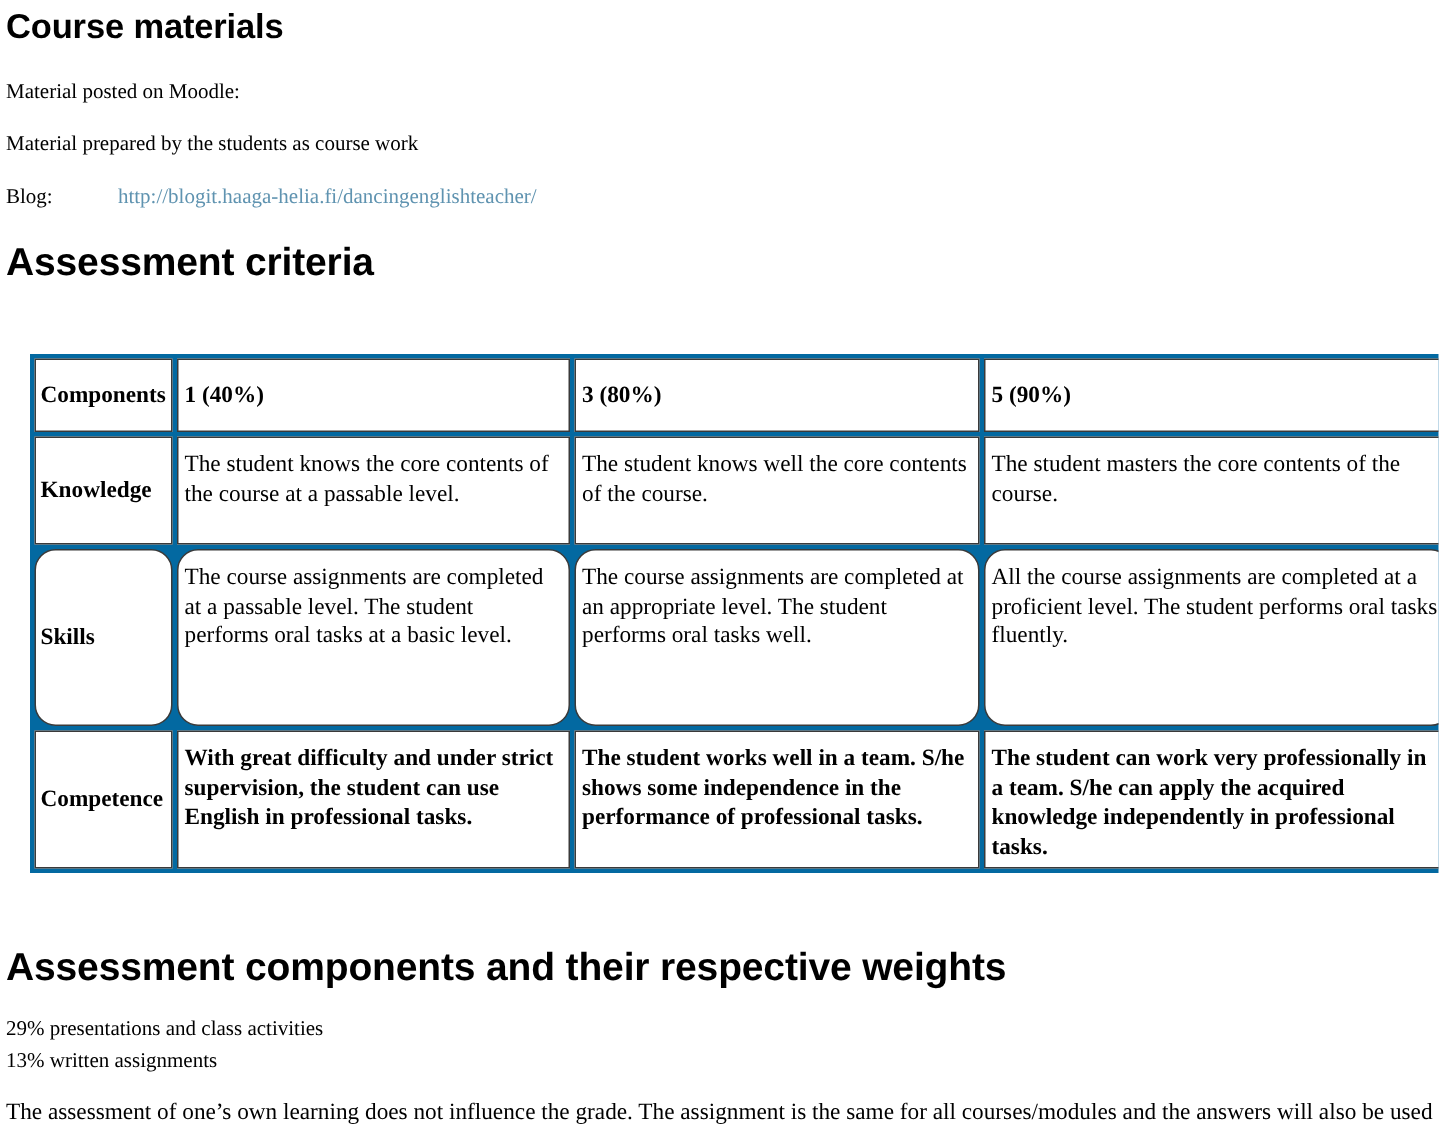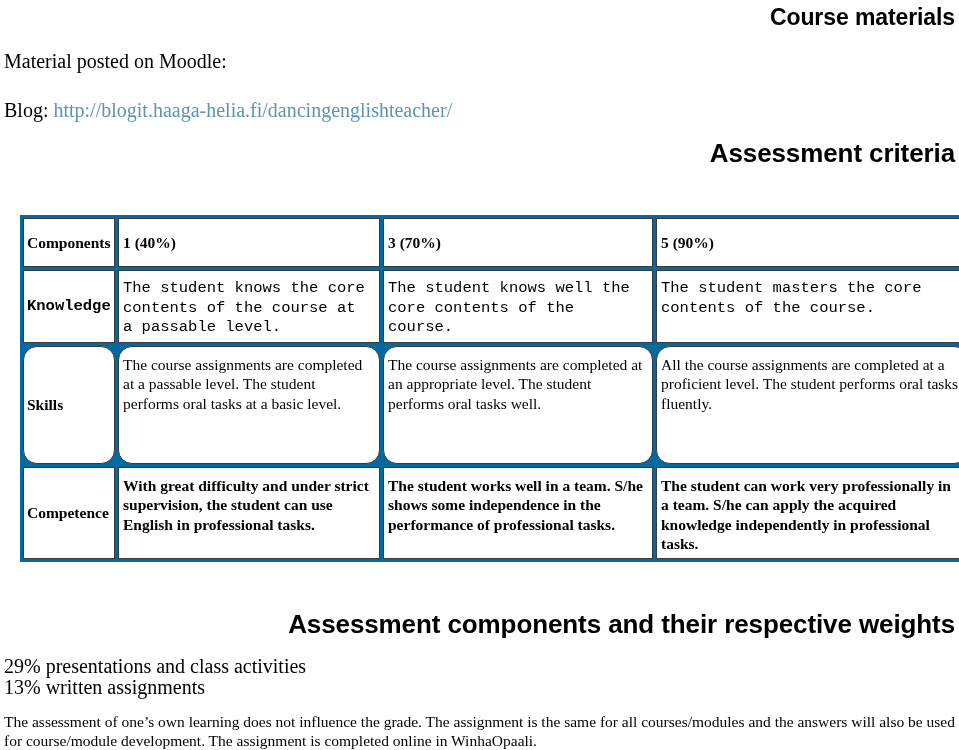--- a/index.html
+++ b/index.html
@@ -25,44 +25,44 @@
   }
 
   
   h1.doc-heading,
   h2.doc-heading {
     font-family: "Liberation Sans", "DejaVu Sans", sans-serif;
     font-weight: bold;
     color: #000;
     margin: 0;
     letter-spacing: -0.1px;
-    text-align: right;
   }
   h1.doc-heading {
     font-size: 23px;
     line-height: 27px;
     padding-top: 4px;
   }
   h2.doc-heading {
     font-size: 26px;
     line-height: 24px;
   }
 
   
   p.body-line {
-    font-size: 20px;
+    font-size: 14px;
     line-height: 21px;
     margin: 0;
   }
   .gap-lg { height: 20px; }
   .gap-md { height: 14px; }
 
   .link-url {
     color: #5f93b0;
     text-decoration: none;
+    margin-left: 40px;
   }
 
   
   table.criteria {
     border-collapse: separate;
     border-spacing: 3px;
     width: 948px;
     margin: 16px;
     table-layout: fixed;
     background: #0369a1;
@@ -79,21 +79,21 @@
     font-weight: bold;
     white-space: nowrap;
     padding-left: 3px;
     padding-right: 3px;
   }
   table.criteria td.c-head {
     font-weight: bold;
     vertical-align: middle;
   }
   table.criteria tr.row-head td { height: 39px; }
-  table.criteria tr.row-knowledge td { height: 58px; font-family: Liberation Mono, monospace; }
+  table.criteria tr.row-knowledge td { height: 58px; }
   table.criteria tr.row-skills td { height: 104px; border-radius: 14px; }
   table.criteria tr.row-competence td { height: 74px; font-weight: bold; }
 
   table.criteria tr.row-skills td.c-body,
   table.criteria tr.row-knowledge td.c-body,
   table.criteria tr.row-competence td.c-body {
     vertical-align: top;
     padding-top: 8px;
   }
   table.criteria tr.row-skills td.col-3 { vertical-align: top; }
@@ -117,20 +117,21 @@
 <div class="page">
 
   <h1 class="doc-heading">Course materials</h1>
 
   <div class="gap-lg"></div>
 
   <p class="body-line">Material posted on Moodle:</p>
 
   <div class="gap-md"></div>
 
+  <p class="body-line">Material prepared by the students as course work</p>
 
   <div class="gap-md"></div>
 
   <p class="body-line">
     <span>Blog:</span>
     <a class="link-url" href="#" style="color: rgb(95, 147, 176);">http://blogit.haaga-helia.fi/dancingenglishteacher/</a>
   </p>
 
   <div class="gap-lg"></div>
 
@@ -145,21 +146,21 @@
     <colgroup>
       <col class="col-components">
       <col class="col-l1">
       <col class="col-l3">
       <col class="col-l5">
     </colgroup>
     <tbody>
       <tr class="row-head">
         <td class="c-label c-head">Components</td>
         <td class="c-head">1 (40%)</td>
-        <td class="c-head">3 (70%)</td>
+        <td class="c-head">3 (80%)</td>
         <td class="c-head">5 (90%)</td>
       </tr>
 
       <tr class="row-knowledge">
         <td class="c-label">Knowledge</td>
         <td class="c-body col-1">The student knows the core contents of the course at a passable level.</td>
         <td class="c-body col-2">The student knows well the core contents of the course.</td>
         <td class="c-body col-3">The student masters the core contents of the course.</td>
       </tr>
 

